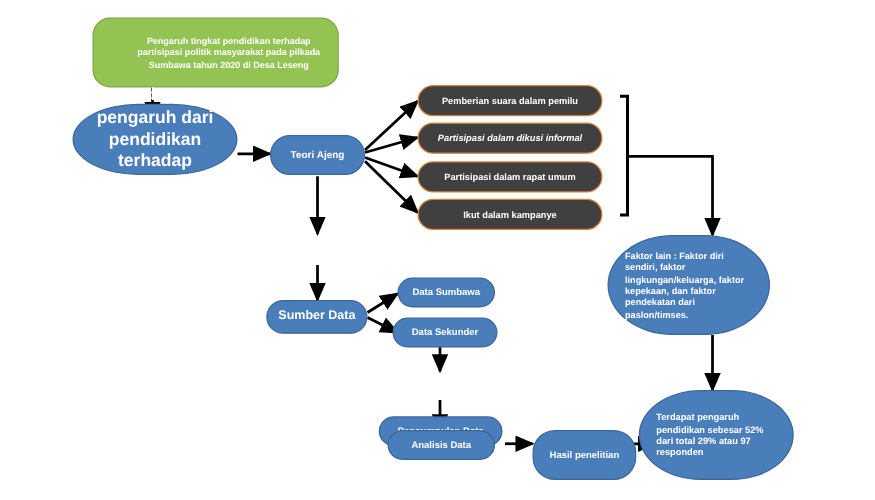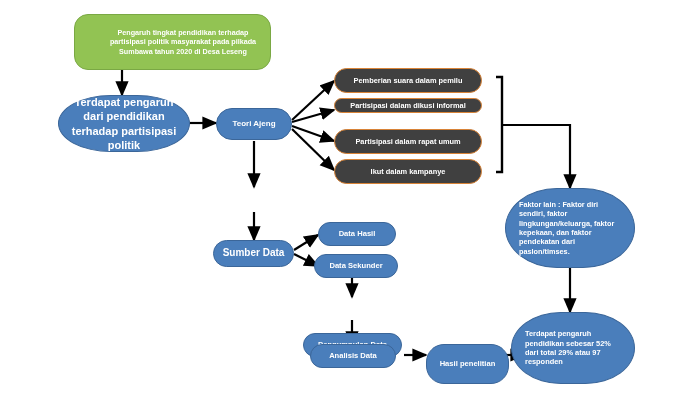--- a/index.html
+++ b/index.html
@@ -97,70 +97,70 @@
 
     <g stroke="#000000" stroke-width="2.2" fill="none">
       <path d="M570,268 L570,312" marker-end="url(#ah)"></path>
     </g>
   </svg>
 
   <div class="node n-green" style="left:74px; top:14px; width:197px; height:56px; font-size:7.2px;padding-left:28px;">
     <span>Pengaruh tingkat pendidikan terhadap partisipasi politik masyarakat pada pilkada Sumbawa tahun 2020 di Desa Leseng</span>
   </div>
 
-  <div class="node n-blue n-soft" style="left:58px; top:95px; width:132px; height:57px; font-size:11px;justify-content:center;">
+  <div class="node n-blue n-soft" style="left:58px; top:83px; width:132px; height:57px; font-size:14px;justify-content:center;">
     <span>Terdapat pengaruh dari pendidikan terhadap partisipasi politik</span>
   </div>
 
   <div class="node n-blue" style="left:216px; top:108px; width:76px; height:32px; font-size:8px;">
     <span>Teori Ajeng</span>
   </div>
 
   <div class="node n-orange" style="left:334px; top:68px; width:148px; height:25px; font-size:7.4px;">
     <span>Pemberian suara dalam pemilu</span>
   </div>
 
-  <div class="node n-orange" style="left:334px; top:98px; width:148px; height:15px; font-size:7.4px;">
+  <div class="node n-orange" style="left:334px; top:98px; width:148px; height:25px; font-size:7.4px;font-style:italic;">
     <span>Partisipasi dalam dikusi informal</span>
   </div>
 
   <div class="node n-orange" style="left:334px; top:129px; width:148px; height:25px; font-size:7.4px;">
     <span>Partisipasi dalam rapat umum</span>
   </div>
 
   <div class="node n-orange" style="left:334px; top:159px; width:148px; height:25px; font-size:7.4px;">
     <span>Ikut dalam kampanye</span>
   </div>
 
 
   <div class="node n-blue" style="left:213px; top:240px; width:81px; height:27px; font-size:10px;">
     <span>Sumber Data</span>
   </div>
 
   <div class="node n-blue" style="left:318px; top:222px; width:78px; height:24px; font-size:7.6px;">
-    <span>Data Hasil</span>
+    <span>Data Sumbawa</span>
   </div>
 
   <div class="node n-blue" style="left:314px; top:254px; width:84px; height:24px; font-size:7.6px;">
     <span>Data Sekunder</span>
   </div>
 
   <div class="node n-blue" style="left:303px; top:297px; width:99px; height:24px; font-size:7.6px;margin-top:36px;">
     <span>Pengumpulan Data</span>
   </div>
 
   <div class="node n-blue" style="left:310px; top:344px; width:86px; height:24px; font-size:7.6px;">
     <span>Analisis Data</span>
   </div>
 
   <div class="node n-blue" style="left:426px; top:344px; width:83px; height:40px; font-size:7.6px;">
     <span>Hasil penelitian</span>
   </div>
 
-  <div class="node n-blue n-soft txt-left" style="left:505px; top:188px; width:130px; height:80px; font-size:7.3px; padding:6px 13px;justify-content:center;">
+  <div class="node n-blue n-soft txt-left" style="left:486px; top:188px; width:130px; height:80px; font-size:7.3px; padding:6px 13px;justify-content:center;">
     <span>Faktor lain : Faktor diri sendiri, faktor lingkungan/keluarga, faktor kepekaan, dan faktor pendekatan dari paslon/timses.</span>
   </div>
 
   <div class="node n-blue n-soft txt-left" style="left:511px; top:312px; width:124px; height:72px; font-size:7.4px; padding:6px 13px;">
     <span>Terdapat  pengaruh pendidikan sebesar 52% dari total 29% atau 97 responden</span>
   </div>
 
 </div>
 
 </body></html>

